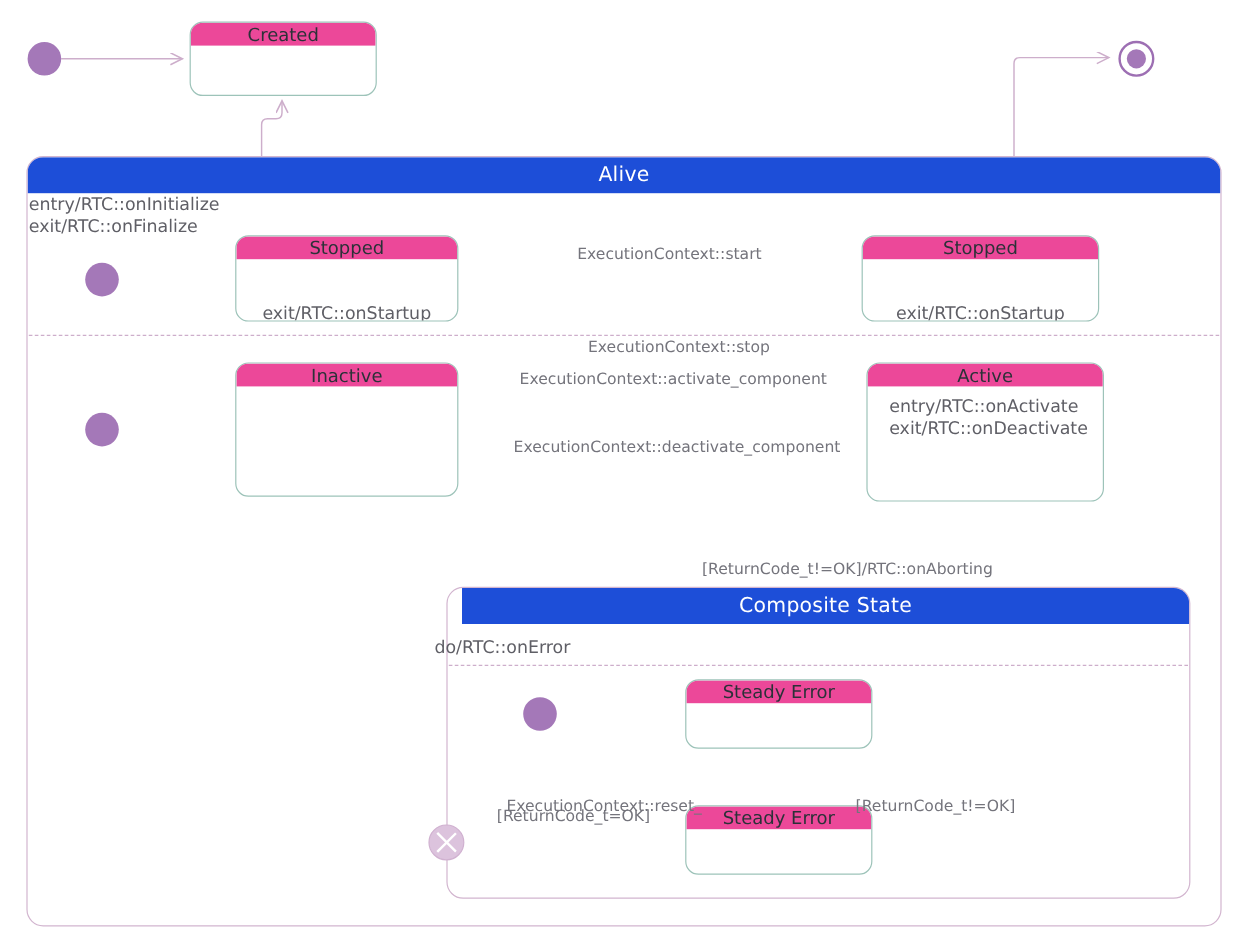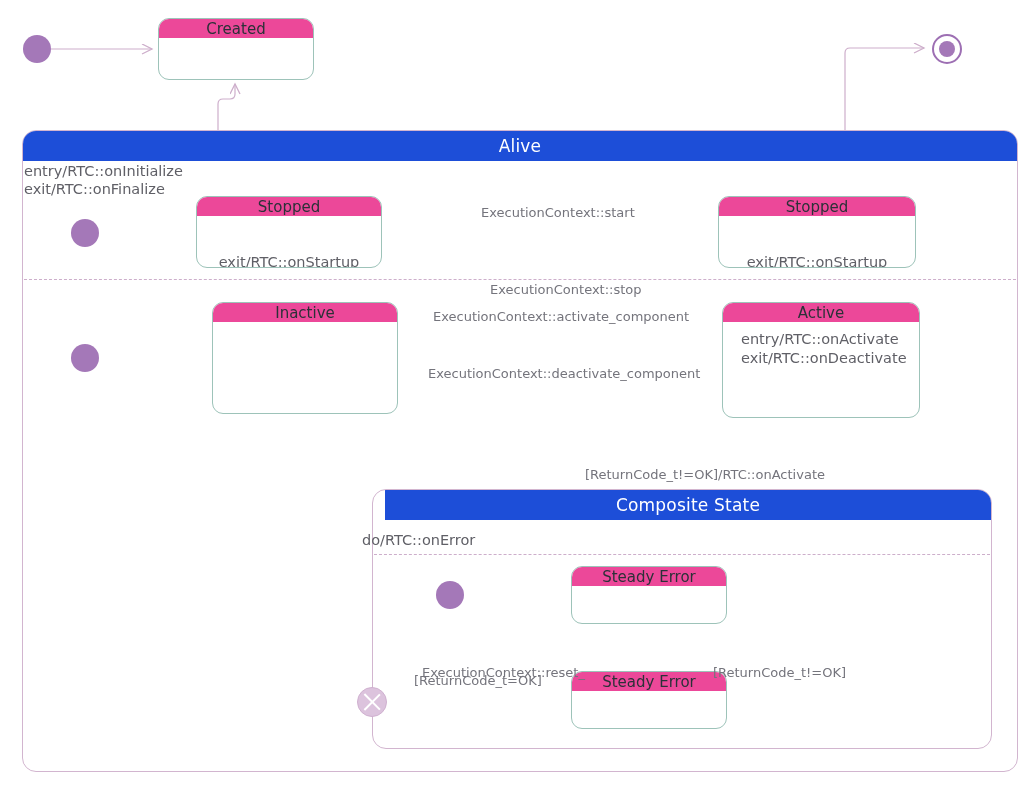--- a/index.html
+++ b/index.html
@@ -205,21 +205,21 @@
 <div class="state" style="left:196px; top:196px; width:186px; height:72px;">
   <div class="state-title">Stopped</div>
   <div class="state-body centered">exit/RTC::onStartup</div>
 </div>
 
 <div class="state" style="left:718px; top:196px; width:198px; height:72px;">
   <div class="state-title">Stopped</div>
   <div class="state-body centered">exit/RTC::onStartup</div>
 </div>
 
-<div class="state" style="left:212px; top:302px; width:186px; height:112px;">
+<div class="state" style="left:196px; top:302px; width:186px; height:112px;">
   <div class="state-title">Inactive</div>
   <div class="state-body centered"></div>
 </div>
 
 <div class="state" style="left:722px; top:302px; width:198px; height:116px;">
   <div class="state-title">Active</div>
   <div class="state-body">entry/RTC::onActivate
 exit/RTC::onDeactivate</div>
 </div>
 
@@ -237,16 +237,16 @@
 <div class="initial" style="left:71px; top:219px;"></div>
 <div class="initial" style="left:71px; top:344px;"></div>
 <div class="initial" style="left:436px; top:581px;"></div>
 <div class="final" style="left:932px; top:34px;"></div>
 <div class="terminate" style="left:357px; top:687px;"></div>
 
 <div class="edge-label" style="left:481px; top:205px;">ExecutionContext::start</div>
 <div class="edge-label" style="left:490px; top:282px;">ExecutionContext::stop</div>
 <div class="edge-label" style="left:433px; top:309px;">ExecutionContext::activate_component</div>
 <div class="edge-label" style="left:428px; top:366px;">ExecutionContext::deactivate_component</div>
-<div class="edge-label" style="left:585px; top:467px;">[ReturnCode_t!=OK]/RTC::onActivate</div>
+<div class="edge-label" style="left:585px; top:467px;">[ReturnCode_t!=OK]/RTC::onAborting</div>
 <div class="edge-label" style="left:422px; top:665px;text-align:center;">ExecutionContext::reset_</div>
 <div class="edge-label" style="left:414px; top:673px;">[ReturnCode_t=OK]</div>
 <div class="edge-label" style="left:713px; top:665px;">[ReturnCode_t!=OK]</div>
 
 </body></html>

